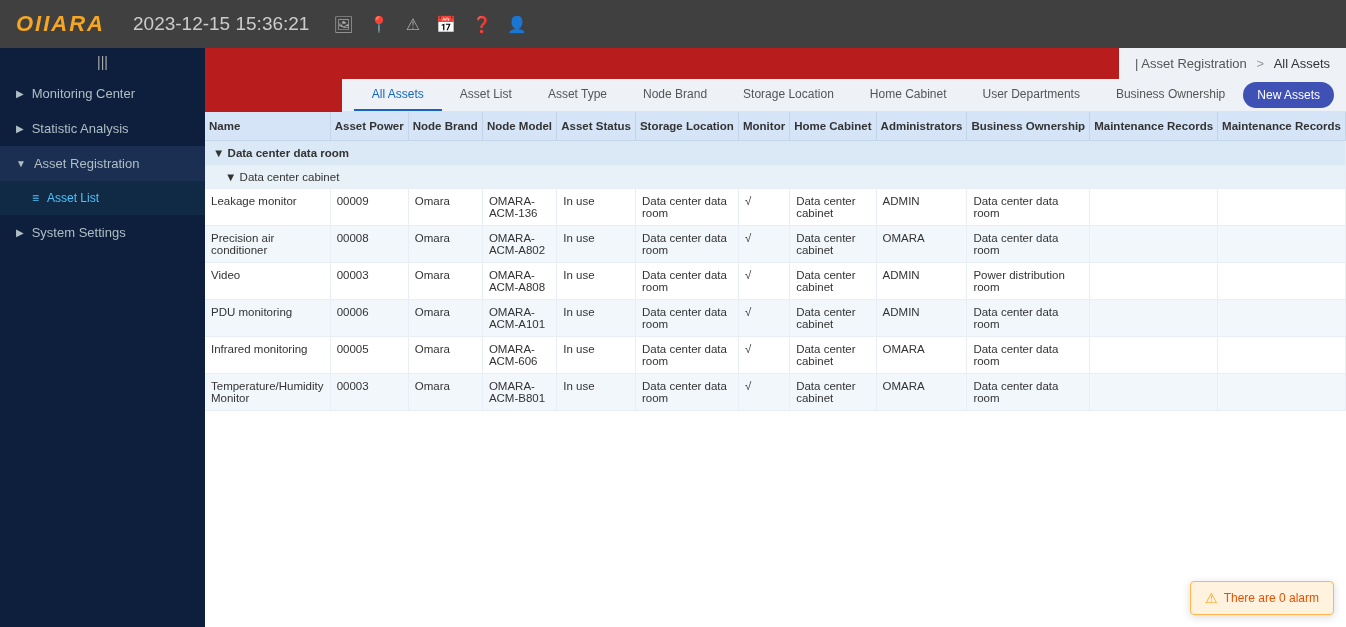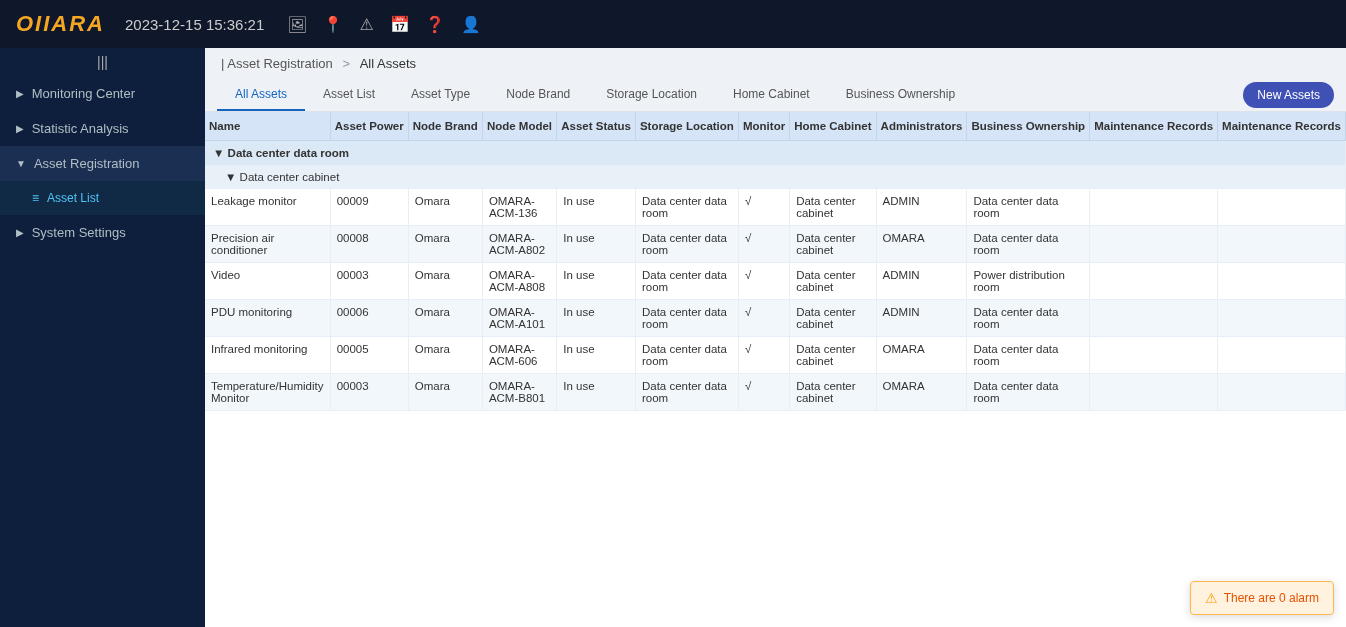--- a/index.html
+++ b/index.html
@@ -1,45 +1,46 @@
 <!DOCTYPE html>
 <html><head>
   <meta charset="utf-8">
   <style>
     * { margin: 0; padding: 0; box-sizing: border-box; }
     body { font-family: Arial, sans-serif; font-size: 12px; background: #f0f2f5; display: flex; flex-direction: column; height: 627px; overflow: hidden; }
 
     
     .top-header {
-      background: #0f172a;
+      background: #404040;
       color: white;
       height: 48px;
       display: flex;
       align-items: center;
       padding: 0 16px;
       flex-shrink: 0;
+      gap: 8px;
     }
     .logo {
       font-size: 22px;
       font-weight: bold;
       color: #f5a623;
       letter-spacing: 2px;
       margin-right: 20px;
       font-style: italic;
     }
     .app-title {
       font-size: 18px;
       color: white;
       flex: 1;
       margin-left: 10px;
     }
     .header-datetime {
-      font-size: 15px;
+      font-size: 19px;
       color: #ccc;
-      margin-right: 23px;
+      margin-right: 16px;
     }
     .header-icons {
       display: flex;
       gap: 16px;
       align-items: center;
     }
     .header-icon {
       color: #aaa;
       font-size: 16px;
       cursor: pointer;
@@ -83,21 +84,22 @@
     .sidebar-submenu .sidebar-item { padding-left: 32px; color: #90a4ae; font-size: 12px; }
     .sidebar-submenu .sidebar-item.active-sub { color: #4fc3f7; background: rgba(79,195,247,0.1); }
     .sidebar-section-active { background: #1a2f52; }
 
     
     .content-area {
       flex: 1;
       display: flex;
       flex-direction: column;
       overflow: hidden;
-      background: #3b82f6;
+      background: #b91c1c;
+      align-items: flex-end;
     }
 
     
     .breadcrumb {
       padding: 8px 16px;
       font-size: 13px;
       color: #555;
       background: #eef2f7;
       flex-shrink: 0;
     }
@@ -265,20 +267,21 @@
       <span class="current">All Assets</span>
     </div>
 
     <div class="tabs-bar">
       <div class="tab active">All Assets</div>
       <div class="tab">Asset List</div>
       <div class="tab">Asset Type</div>
       <div class="tab">Node Brand</div>
       <div class="tab">Storage Location</div>
       <div class="tab">Home Cabinet</div>
+      <div class="tab">User Departments</div>
       <div class="tab">Business Ownership</div>
       <button class="new-assets-btn">New Assets</button>
     </div>
 
     <div class="table-container" style="position:relative;">
       <table>
         <thead>
           <tr>
             <th>Name</th>
             <th>Asset Power</th>

